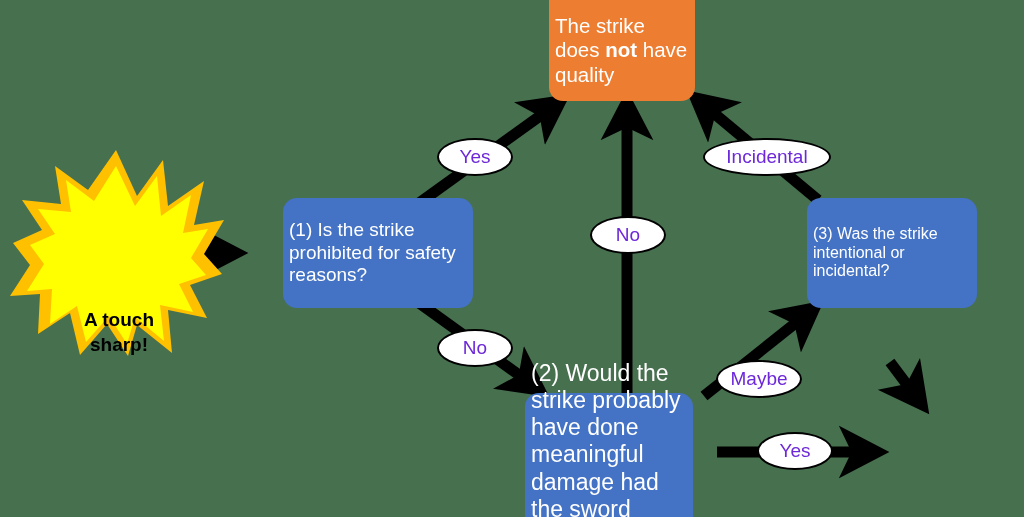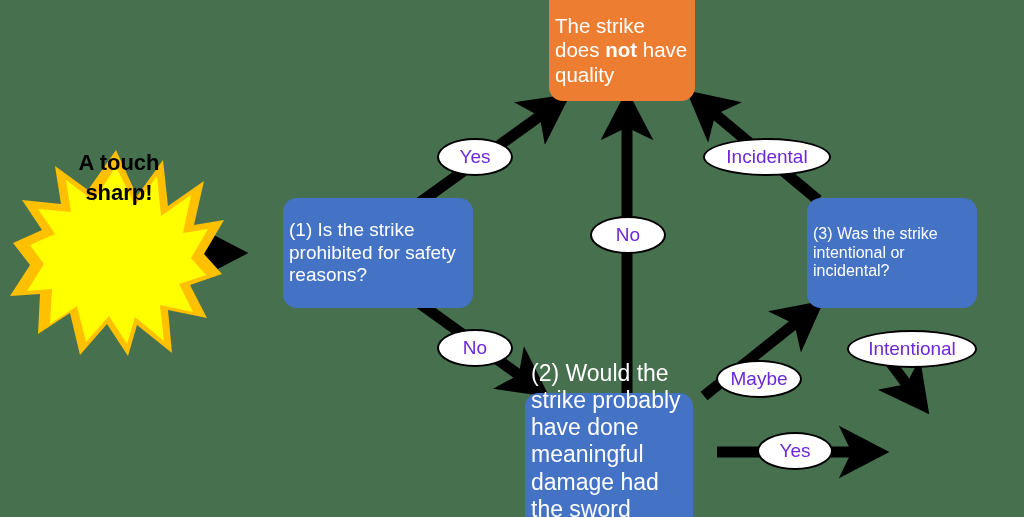--- a/index.html
+++ b/index.html
@@ -73,26 +73,26 @@
   }
   #node-start .burst-outer,
   #node-start .burst-inner {
     position: absolute;
     left: 0; top: 0; width: 100%; height: 100%;
   }
   #node-start .start-label {
     position: absolute;
     left: 0; top: 0; width: 100%; height: 100%;
     display: flex;
-    align-items: flex-start;
+    align-items: flex-end;
     justify-content: center;
     text-align: center;
     color: #000000;
     font-weight: bold;
-    font-size: 22px;
+    font-size: 19px;
     line-height: 1.35;
     padding-left: 6px;
     box-sizing: border-box;
   }
 
   
   .elabel {
     position: absolute;
     display: flex;
     align-items: center;
@@ -199,17 +199,16 @@
   <div class="elabel" id="lbl-yes-top">Yes</div>
 
   <div class="elabel" id="lbl-no-down">No</div>
 
   <div class="elabel" id="lbl-no-vert">No</div>
 
   <div class="elabel" id="lbl-incidental">Incidental</div>
 
   <div class="elabel" id="lbl-maybe">Maybe</div>
 
-  <div class="elabel" id="lbl-intentional">Intentional</div>
 
   <div class="elabel" id="lbl-yes-bottom">Yes</div>
 
 </div>
 
 </body></html>

